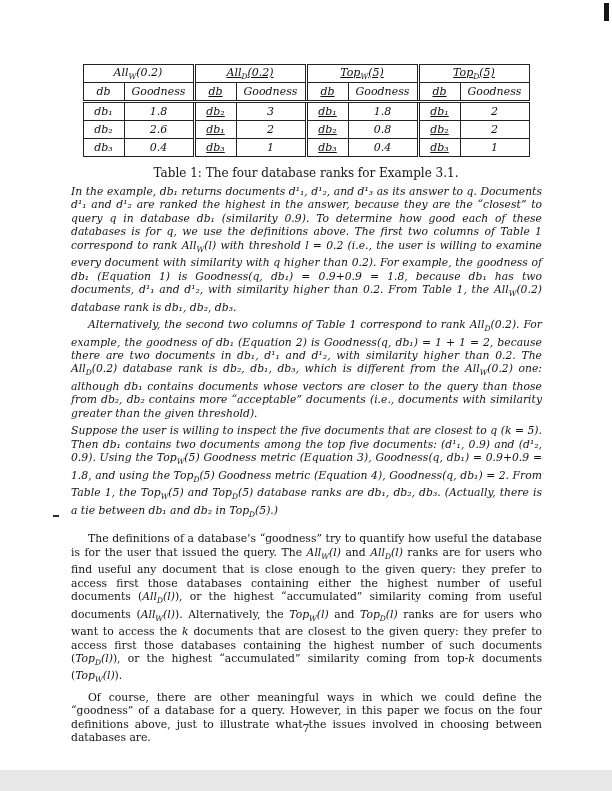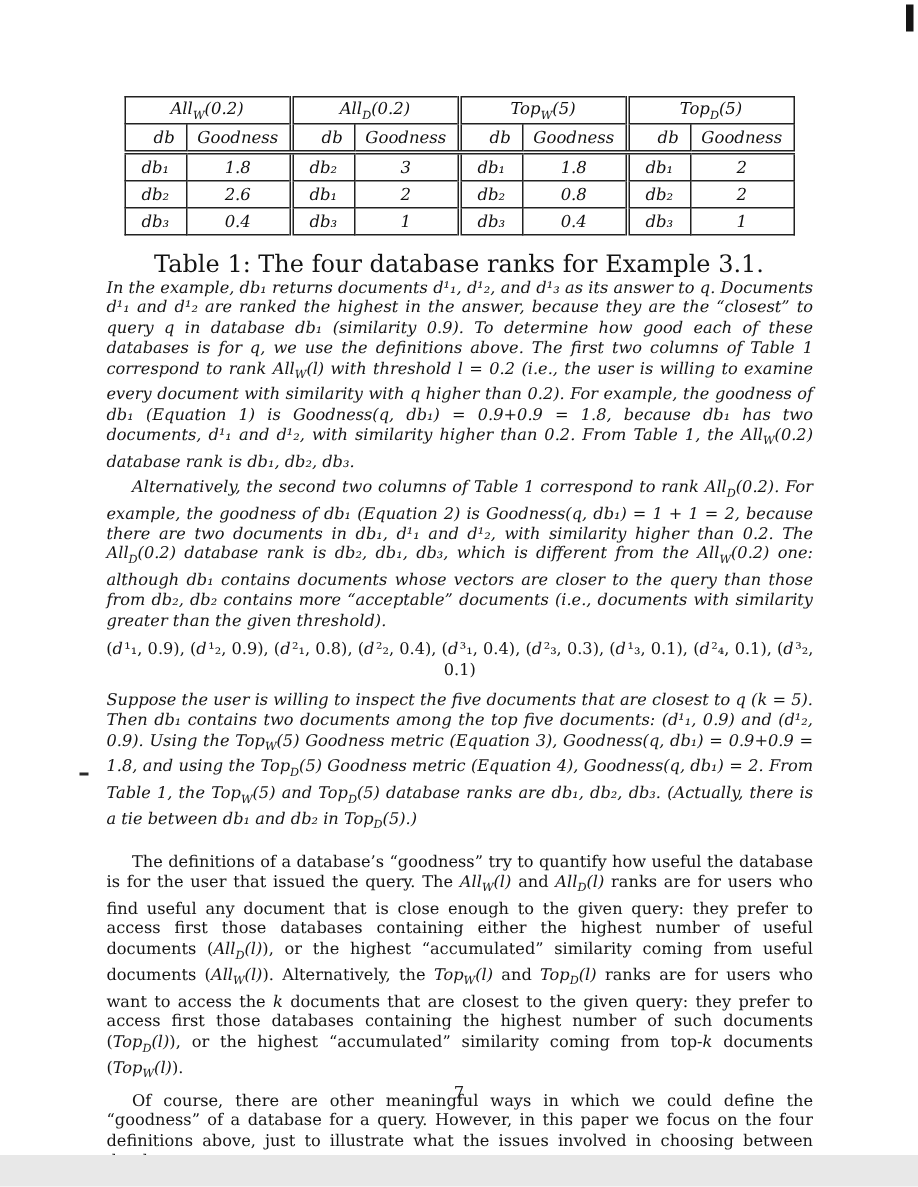--- a/index.html
+++ b/index.html
@@ -41,27 +41,27 @@
     color: #101010;
     border: 1.5px solid #222;
   }
   table.ranks th, table.ranks td {
     border: 1px solid #222;
     padding: 1px 7px;
     text-align: center;
     font-weight: normal;
     height: 15px;
   }
-  table.ranks .gs { border-left: 3px double #222; }
-  table.ranks tr.hdr2 th { border-bottom: 3px double #222; text-align: right; }
+  table.ranks .gs { border-left: 3px double #222; text-decoration: underline; }
+  table.ranks tr.hdr2 th { border-bottom: 3px double #222; }
   table.ranks td.dbcol { min-width: 26px; }
   table.ranks td.gcol, table.ranks th.gcol { min-width: 54px; }
   .caption {
     margin-top: 9px;
-    font-size: 16px;
+    font-size: 12px;
     font-style: normal;
     color: #141414;
   }
 
   
   .content {
     position: absolute;
     top: 181px; left: 67px;
     width: 479px;
     font-size: 10.8px;
@@ -152,21 +152,20 @@
       </tr>
     </tbody>
       </table>
     <div class="caption">Table 1: The four database ranks for Example 3.1.</div>
   </div>
 
   <div class="content">
     <div class="em">
       <p class="noindent">In the example, db₁ returns documents d¹₁, d¹₂, and d¹₃ as its answer to q.  Documents d¹₁ and d¹₂ are ranked the highest in the answer, because they are the “closest” to query q in database db₁ (similarity 0.9).  To determine how good each of these databases is for q, we use the definitions above. The first two columns of Table 1 correspond to rank All<sub>W</sub>(l) with threshold l = 0.2 (i.e., the user is willing to examine every document with similarity with q higher than 0.2).  For example, the goodness of db₁ (Equation 1) is Goodness(q, db₁) = 0.9+0.9 = 1.8, because db₁ has two documents, d¹₁ and d¹₂, with similarity higher than 0.2.  From Table 1, the All<sub>W</sub>(0.2) database rank is db₁, db₂, db₃.</p>
       <p>Alternatively, the second two columns of Table 1 correspond to rank All<sub>D</sub>(0.2).  For example, the goodness of db₁ (Equation 2) is Goodness(q, db₁) = 1 + 1 = 2, because there are two documents in db₁, d¹₁ and d¹₂, with similarity higher than 0.2.  The All<sub>D</sub>(0.2) database rank is db₂, db₁, db₃, which is different from the All<sub>W</sub>(0.2) one: although db₁ contains documents whose vectors are closer to the query than those from db₂, db₂ contains more “acceptable” documents (i.e., documents with similarity greater than the given threshold).</p>
-      <div class="mathline">(<i>d</i>¹₁, 0.9), (<i>d</i>¹₂, 0.9), (<i>d</i>²₁, 0.8), (<i>d</i>²₂, 0.4), (<i>d</i>³₁, 0.4), (<i>d</i>²₃, 0.3), (<i>d</i>¹₃, 0.1), (<i>d</i>²₄, 0.1), (<i>d</i>³₂, 0.1)</div>
       <p class="noindent">Suppose the user is willing to inspect the five documents that are closest to q (k = 5).  Then db₁ contains two documents among the top five documents: (d¹₁, 0.9) and (d¹₂, 0.9).  Using the Top<sub>W</sub>(5) Goodness metric (Equation 3), Goodness(q, db₁) = 0.9+0.9 = 1.8, and using the Top<sub>D</sub>(5) Goodness metric (Equation 4), Goodness(q, db₁) = 2.  From Table 1, the Top<sub>W</sub>(5) and Top<sub>D</sub>(5) database ranks are db₁, db₂, db₃.  (Actually, there is a tie between db₁ and db₂ in Top<sub>D</sub>(5).)</p>
     </div>
     <div class="roman">
       <p>The definitions of a database’s “goodness” try to quantify how useful the database is for the user that issued the query.  The <i>All<sub>W</sub>(l)</i> and <i>All<sub>D</sub>(l)</i> ranks are for users who find useful any document that is close enough to the given query:  they prefer to access first those databases containing either the highest number of useful documents (<i>All<sub>D</sub>(l)</i>), or the highest “accumulated” similarity coming from useful documents (<i>All<sub>W</sub>(l)</i>).  Alternatively, the <i>Top<sub>W</sub>(l)</i> and <i>Top<sub>D</sub>(l)</i> ranks are for users who want to access the <i>k</i> documents that are closest to the given query:  they prefer to access first those databases containing the highest number of such documents (<i>Top<sub>D</sub>(l)</i>), or the highest “accumulated” similarity coming from top-<i>k</i> documents (<i>Top<sub>W</sub>(l)</i>).</p>
       <p>Of course, there are other meaningful ways in which we could define the “goodness” of a database for a query.  However, in this paper we focus on the four definitions above, just to illustrate what the issues involved in choosing between databases are.</p>
     </div>
   </div>
 
   <div class="pageno">7</div>
 

